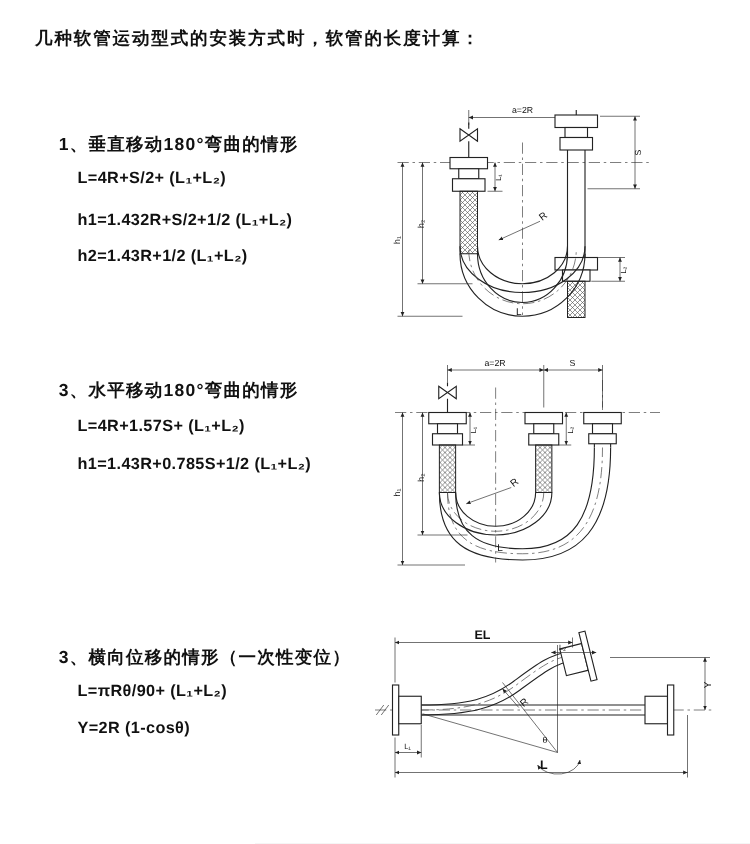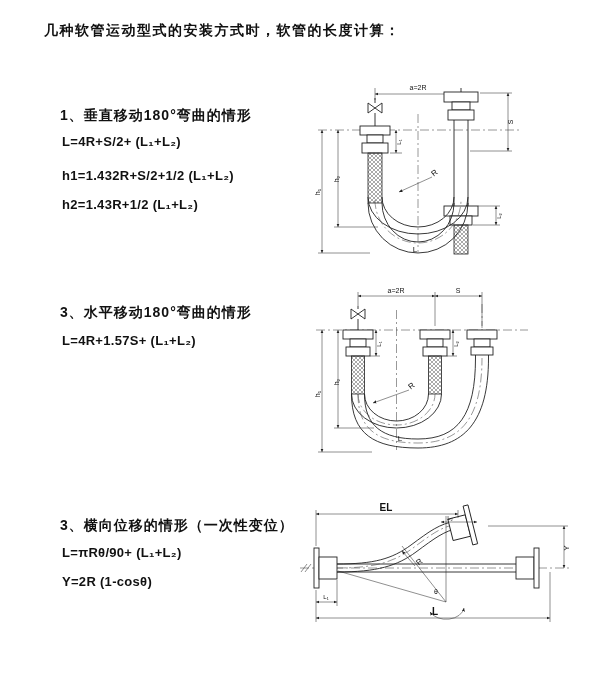--- a/index.html
+++ b/index.html
@@ -2,25 +2,25 @@
 <html><head>
 <meta charset="utf-8">
 <style>
   html,body { margin:0; padding:0; background:#e8e8e8; }
   .page {
     position:relative; width:600px; height:675px; margin:0 auto;
     background:#ffffff; overflow:hidden;
     font-family:"Liberation Sans","DejaVu Sans",sans-serif; color:#111;
   }
   .title {
-    position:absolute; left:44px; top:22px;
+    position:absolute; left:28px; top:22px;
     font-size:14px; font-weight:bold; letter-spacing:1.5px; white-space:nowrap;
   }
   .sec-heading {
-    position:absolute; left:60px;
+    position:absolute; left:47px;
     font-size:14px; font-weight:bold; letter-spacing:1px; white-space:nowrap;
   }
   .formula {
     position:absolute; left:62px;
     font-size:13px; font-weight:bold; letter-spacing:0.3px; white-space:nowrap;
     font-family:"Liberation Sans","DejaVu Sans",sans-serif;
   }
   .diag { position:absolute; }
   .d1 { left:312px; top:76px; }
   .d2 { left:312px; top:282px; }
@@ -43,20 +43,21 @@
 
   <div class="title">几种软管运动型式的安装方式时，软管的长度计算：</div>
 
   <div class="sec-heading" style="top:107px">1、垂直移动180°弯曲的情形</div>
   <div class="formula" style="top:134px">L=4R+S/2+ (L₁+L₂)</div>
   <div class="formula" style="top:168px">h1=1.432R+S/2+1/2 (L₁+L₂)</div>
   <div class="formula" style="top:197px">h2=1.43R+1/2 (L₁+L₂)</div>
 
   <div class="sec-heading" style="top:304px">3、水平移动180°弯曲的情形</div>
   <div class="formula" style="top:333px">L=4R+1.57S+ (L₁+L₂)</div>
+  <div class="formula" style="top:363px">h1=1.43R+0.785S+1/2 (L₁+L₂)</div>
 
   <div class="sec-heading" style="top:517px">3、横向位移的情形（一次性变位）</div>
   <div class="formula" style="top:545px">L=πRθ/90+ (L₁+L₂)</div>
   <div class="formula" style="top:574px">Y=2R (1-cosθ)</div>
 
   <svg class="diag d1" width="280" height="180" viewBox="0 0 280 180">
     <defs>
       <pattern id="braid1" width="4" height="4" patternUnits="userSpaceOnUse">
         <path d="M0,4 L4,0 M0,0 L4,4" stroke="#555" stroke-width="0.5"></path>
       </pattern>

